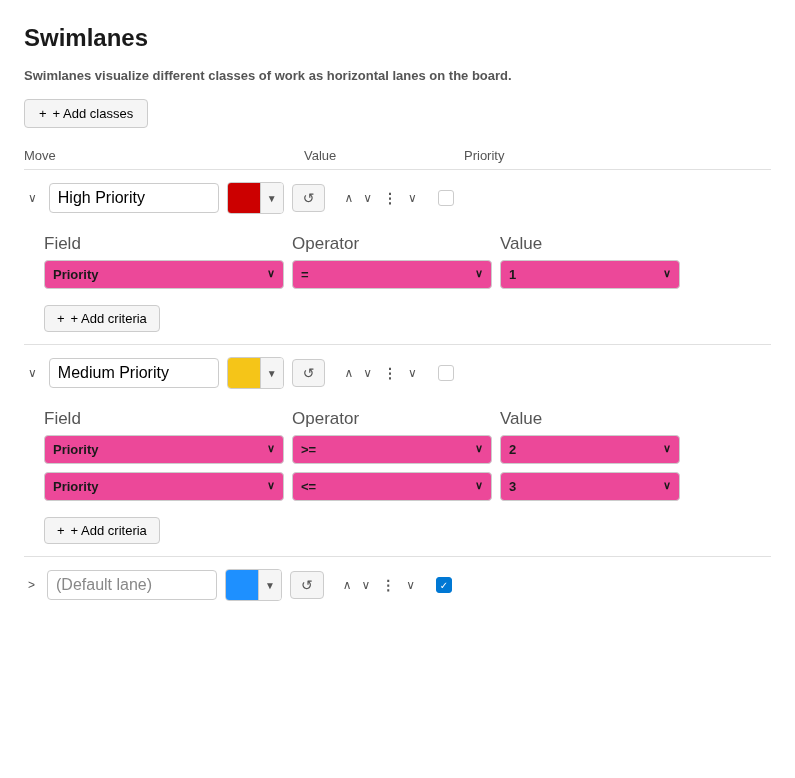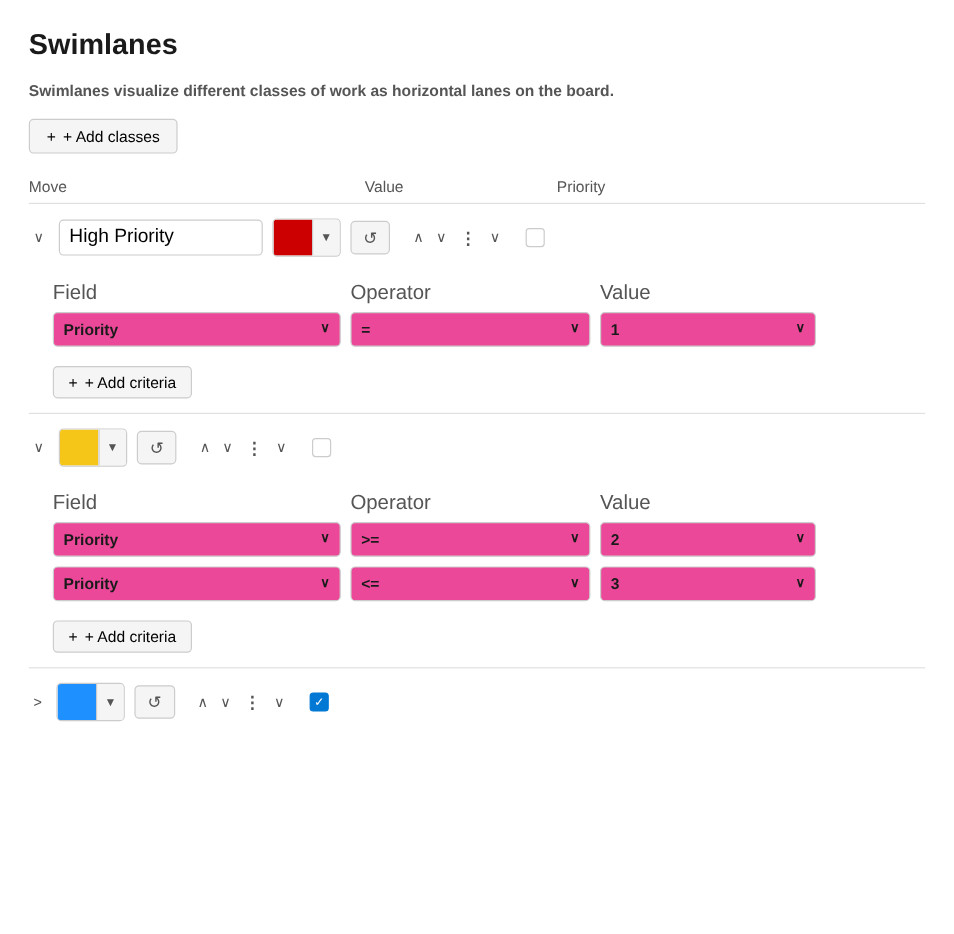--- a/index.html
+++ b/index.html
@@ -301,20 +301,21 @@
       <span>+</span>
       <span>+ Add criteria</span>
     </button>
   </div>
 </div>
 
 
 <div class="swimlane-section">
   <div class="swimlane-row">
     <button class="chevron-btn">∨</button>
+    <input class="name-input" type="text" value="Medium Priority" style="">
     <div class="color-picker-group">
       <div class="color-swatch" style="background:#f5c518;"></div>
       <button class="color-dropdown-btn">▼</button>
     </div>
     <button class="refresh-btn">↺</button>
     <div class="move-controls">
       <button class="move-btn">∧</button>
       <button class="move-btn">∨</button>
       <button class="more-btn">⋮</button>
       <button class="expand-btn">∨</button>
@@ -360,20 +361,21 @@
       <span>+</span>
       <span>+ Add criteria</span>
     </button>
   </div>
 </div>
 
 
 <div class="swimlane-section" style="border-bottom: none;">
   <div class="swimlane-row">
     <button class="chevron-btn">&gt;</button>
+    <input class="name-input" type="text" value="(Default lane)" style="color: rgb(136, 136, 136);">
     <div class="color-picker-group">
       <div class="color-swatch" style="background:#1e90ff;"></div>
       <button class="color-dropdown-btn">▼</button>
     </div>
     <button class="refresh-btn">↺</button>
     <div class="move-controls">
       <button class="move-btn">∧</button>
       <button class="move-btn">∨</button>
       <button class="more-btn">⋮</button>
       <button class="expand-btn">∨</button>

